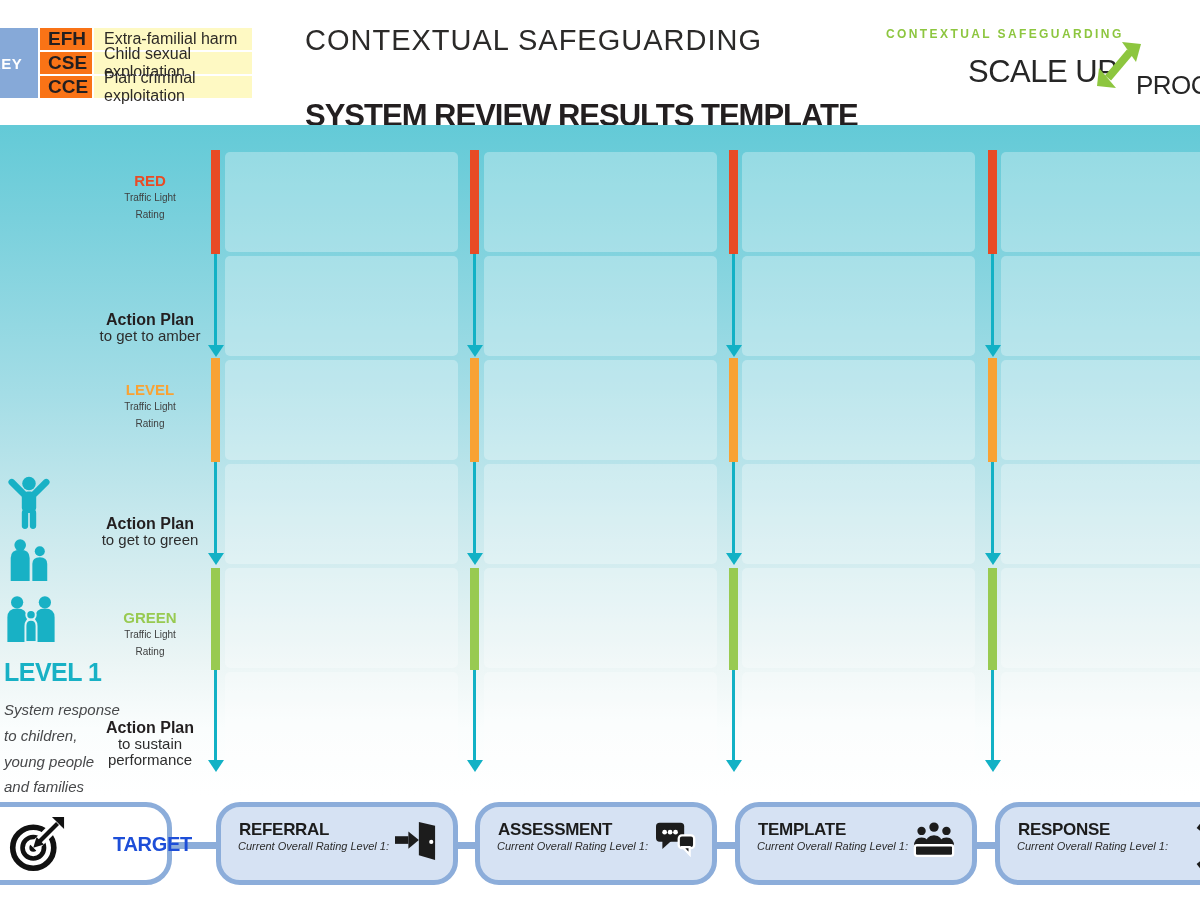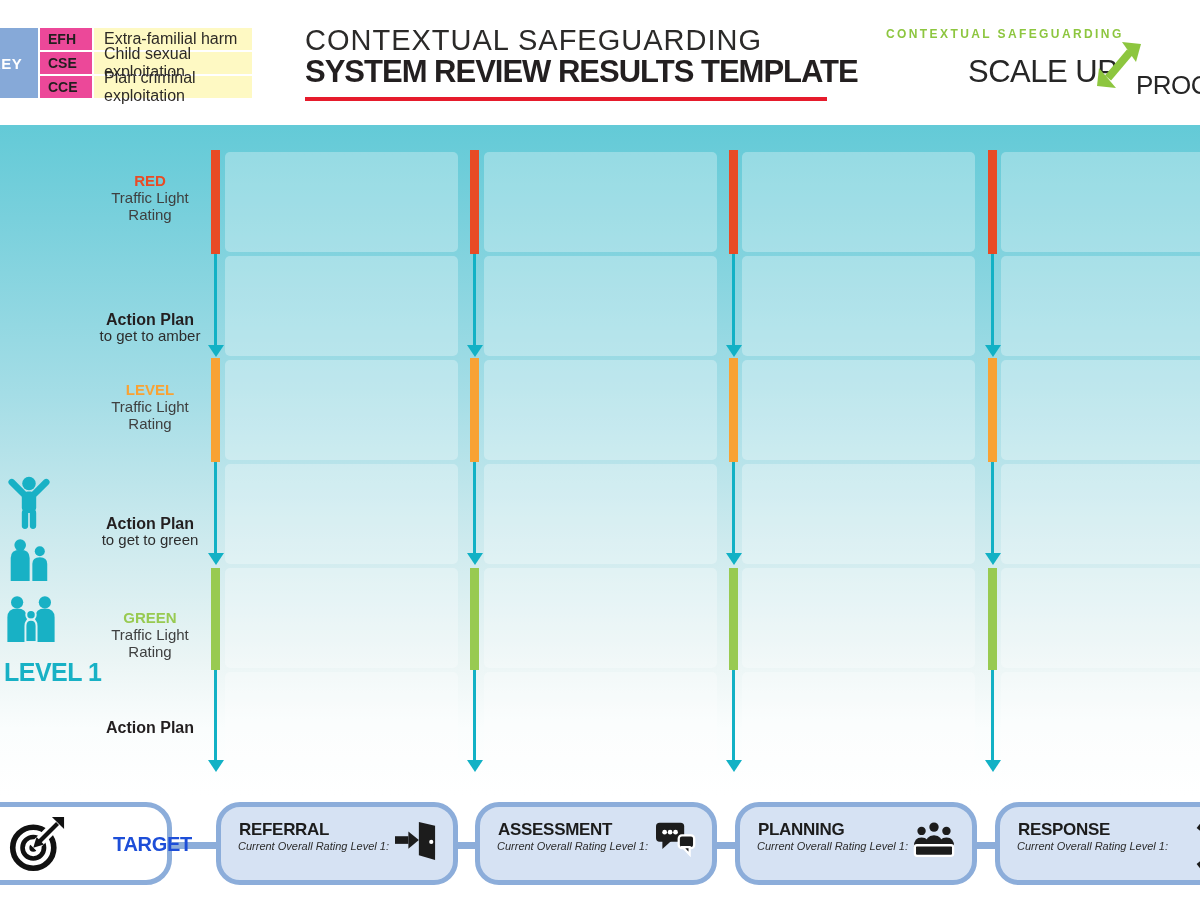--- a/index.html
+++ b/index.html
@@ -6,47 +6,47 @@
   .page{position:relative;width:1200px;height:900px;background:#ffffff;overflow:hidden;
         font-family:"Liberation Sans",sans-serif;color:#231f20;}
 
   
   .header{position:absolute;top:0;left:0;width:1200px;height:125px;background:#fff;}
 
   .key-table{position:absolute;top:28px;left:-26px;display:grid;
              grid-template-columns:64px 52px 158px;grid-auto-rows:22px;gap:2px;}
   .key-cell{grid-row:1/4;background:#86a9d8;color:#fff;font-weight:bold;font-size:15px;
             display:flex;align-items:center;justify-content:center;letter-spacing:.5px;}
-  .key-abbr{background:#ec4899;font-weight:bold;font-size:14px;display:flex;align-items:center;padding-left:8px;}
+  .key-abbr{background:#f97316;font-weight:bold;font-size:19px;display:flex;align-items:center;padding-left:8px;}
   .key-label{background:#fef9c3;font-size:16px;display:flex;align-items:center;padding-left:10px;color:#2d2a26;}
 
   .title-block{position:absolute;left:305px;top:25px;}
   .title-line1{font-size:29px;letter-spacing:1px;color:#2b2a29;line-height:1.05;}
-  .title-line2{font-size:31px;font-weight:bold;letter-spacing:-1px;color:#231f20;line-height:1.1;}
+  .title-line2{font-size:31px;font-weight:bold;letter-spacing:-1px;color:#231f20;line-height:1.1;margin-top:44px;}
   .title-rule{width:522px;height:4px;margin-top:7px;}
 
   .logo-top{position:absolute;left:886px;top:27px;font-size:12px;font-weight:bold;
             letter-spacing:2.4px;white-space:nowrap;}
   .logo-main{position:absolute;left:968px;top:38px;font-size:31px;letter-spacing:-.5px;color:#262626;white-space:nowrap;margin-top:16px;}
   .logo-arrow{position:absolute;left:1096px;top:40px;}
   .logo-bottom{position:absolute;left:1136px;top:70px;font-size:26px;letter-spacing:-.5px;color:#262626;white-space:nowrap;}
 
   
   .matrix{position:absolute;top:125px;left:0;width:1200px;height:670px;
           background:linear-gradient(180deg,#63cad7 0%,#79d0dc 14%,#a4dde6 40%,
                      #cdeaee 62%,#ebf5f5 80%,#fafdfd 90%,#ffffff 100%);}
   .mcell{position:absolute;width:233px;background:rgba(255,255,255,0.30);border-radius:5px;}
   .mbar{position:absolute;width:9px;}
   .aline{position:absolute;width:3px;}
   .ahead{position:absolute;width:0;height:0;border-left:8px solid transparent;
          border-right:8px solid transparent;border-top:12px solid var(--arrow,#12b1c5);}
 
   .rl{position:absolute;left:75px;width:150px;text-align:center;line-height:17px;}
   .rl .rname{font-size:15px;font-weight:bold;}
-  .rl .rsub{font-size:15px;color:#3f4040;text-align:center;}
+  .rl .rsub{font-size:10px;color:#3f4040;text-align:center;}
   .ap{position:absolute;left:75px;width:150px;text-align:center;line-height:16px;}
   .ap .apt{font-size:16px;font-weight:bold;color:#231f20;margin-top:24px;}
   .ap .aps{font-size:15px;color:#2d2d2d;white-space:pre-line;}
 
   .side-icon{position:absolute;}
   .level-title{position:absolute;left:4px;top:533px;font-size:25px;font-weight:bold;
                letter-spacing:-.5px;}
   .level-desc{position:absolute;left:4px;top:572px;width:120px;font-size:15px;font-style:italic;
               line-height:1.72;color:#47484a;white-space:pre-line;}
 
@@ -181,20 +181,22 @@
       <div class="apt">Action Plan</div>
       <div class="aps">to get to green</div>
     </div>
     <div class="rl" style="top:484px">
       <div class="rname" style="color: rgb(152, 202, 81);">GREEN</div>
       <div class="rsub">Traffic Light</div>
       <div class="rsub">Rating</div>
     </div>
     <div class="ap" style="top:571px">
       <div class="apt">Action Plan</div>
+      <div class="aps">to sustain
+performance</div>
     </div>
 
     <div class="side-icon" style="left:6px;top:351px">
       <svg width="46" height="54" viewBox="0 0 32 37" fill="#18b1c5">
         <circle cx="16" cy="5" r="4.7"></circle>
         <g stroke="#18b1c5" stroke-width="4.6" stroke-linecap="round">
           <line x1="14" y1="14" x2="4" y2="4"></line>
           <line x1="18" y1="14" x2="28" y2="4"></line>
         </g>
         <rect x="11" y="10.5" width="10" height="15" rx="4"></rect>
@@ -214,20 +216,24 @@
       <svg width="50" height="46" viewBox="0 0 36 33" fill="#18b1c5">
         <circle cx="8" cy="4.5" r="4.4"></circle>
         <path d="M1 33 V15.5 q0-6.5 7-6.5 q7 0 7 6.5 V33 z"></path>
         <circle cx="28" cy="4.5" r="4.4"></circle>
         <path d="M21 33 V15.5 q0-6.5 7-6.5 q7 0 7 6.5 V33 z"></path>
         <circle cx="18" cy="13.5" r="3.4" stroke="#def2f5" stroke-width="1.4"></circle>
         <path d="M14 33 V21.5 q0-4.5 4-4.5 q4 0 4 4.5 V33 z" stroke="#def2f5" stroke-width="1.4"></path>
       </svg>
     </div>
     <div class="level-title" style="color: rgb(24, 177, 197);">LEVEL 1</div>
+    <div class="level-desc">System response
+to children,
+young people
+and families</div>
   </div>
 
   <div class="flow">
     <div class="connector" style="left:170px;width:48px"></div>
     <div class="connector" style="left:456px;width:21px"></div>
     <div class="connector" style="left:716px;width:21px"></div>
     <div class="connector" style="left:976px;width:21px"></div>
 
     <div class="target-box">
       <div class="target-icon">
@@ -271,21 +277,21 @@
           <circle cx="21.5" cy="11.5" r="2.6" fill="#fff"></circle>
           <g fill="#1c1c1c" stroke="#fff" stroke-width="2.5">
             <rect x="25" y="15" width="17" height="14" rx="3.5"></rect>
             <polygon points="37,28 37,36 29.5,28"></polygon>
           </g>
         </svg>
       </div>
     </div>
 
     <div class="stage" style="left:735px">
-      <div class="st">PLANNING</div>
+      <div class="st">TEMPLATE</div>
       <div class="ss">Current Overall Rating Level 1:</div>
       <div class="sicon">
         <svg width="44" height="38" viewBox="0 0 46 38" fill="#1c1c1c">
           <circle cx="10" cy="9.5" r="4.4"></circle>
           <circle cx="23" cy="5.5" r="4.9"></circle>
           <circle cx="36" cy="9.5" r="4.4"></circle>
           <path d="M2 26 q0-9.5 8-9.5 q8 0 8 9.5 z"></path>
           <path d="M14 25 q0-11 9-11 q9 0 9 11 z"></path>
           <path d="M28 26 q0-9.5 8-9.5 q8 0 8 9.5 z"></path>
           <rect x="3" y="24.5" width="40" height="11" rx="2" stroke="#fff" stroke-width="2.4"></rect>

